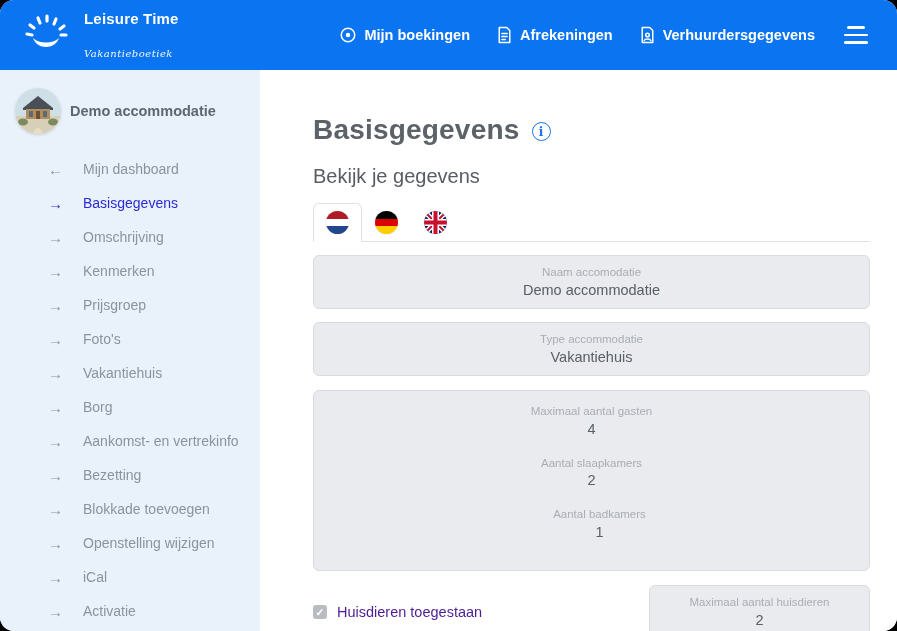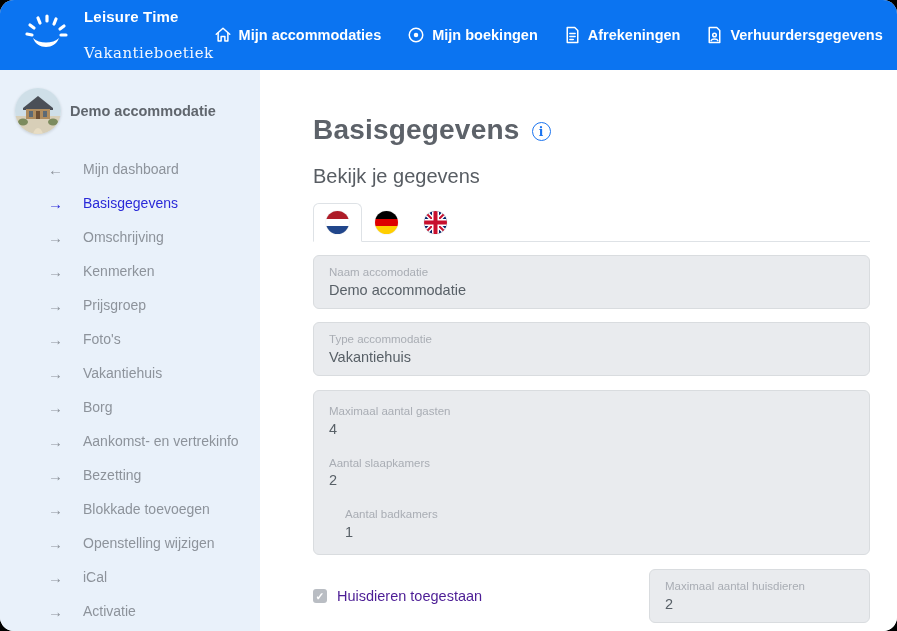--- a/index.html
+++ b/index.html
@@ -11,21 +11,21 @@
 
   
   .navbar {
     height:70px; flex:0 0 70px; background:#0b74f1; color:#fff;
     display:flex; align-items:center; padding:0 24px 0 20px;
   }
   .brand { display:flex; align-items:center; gap:12px; cursor:pointer; }
   .brand-logo { width:52px; height:46px; }
   .brand-text { display:flex; flex-direction:column; line-height:1.1; }
   .brand-title { font-size:15px; font-weight:700; letter-spacing:.2px; }
-  .brand-sub { font-size:15px; font-family:"DejaVu Serif", serif; opacity:.95; margin-top:20px; letter-spacing:.5px; }
+  .brand-sub { font-size:10px; font-style:italic; font-family:"DejaVu Serif", serif; opacity:.95; margin-top:20px; letter-spacing:.5px; }
   .nav-spacer { flex:1; }
   .nav-items { display:flex; align-items:center; gap:26px; }
   .nav-item { display:flex; align-items:center; gap:7px; font-size:14.5px; font-weight:600; cursor:pointer; white-space:nowrap; }
   .nav-item svg { display:block; }
   .hamburger { margin-left:28px; margin-right:4px; width:26px; cursor:pointer; display:flex; flex-direction:column; align-items:center; gap:5px; }
   .hamburger span { height:2.5px; background:#fff; border-radius:2px; display:block; }
   .hamburger .b1 { width:18px; }
   .hamburger .b2 { width:24px; }
   .hamburger .b3 { width:24px; }
 
@@ -70,25 +70,25 @@
   }
   .flag { width:23px; height:23px; border-radius:50%; display:block; box-shadow:0 0 1px rgba(0,0,0,.3); }
   .flag-nl { background:linear-gradient(#ae1c28 0 34%, #ffffff 34% 66%, #21468b 66% 100%); }
   .flag-de { background:linear-gradient(#000000 0 34%, #dd0000 34% 66%, #ffce00 66% 100%); }
   .flag-uk { overflow:hidden; }
   .flag-uk svg { display:block; }
 
   
   .field {
     background:#e9ebee; border:1px solid #d9dcdf; border-radius:6px;
-    padding:8px 15px; margin-top:13px;
+    padding:8px 15px; margin-top:13px;text-align:center;
   }
   .field-label { font-size:11.5px; color:#a9adb4; line-height:1.45; }
   .field-value { font-size:14.5px; color:#586067; line-height:1.35; }
-  .field-group { padding:12px 15px 10px; margin-top:14px; }
+  .field-group { padding:12px 15px 26px; margin-top:14px; }
   .group-pair { margin-bottom:15px; }
   .group-pair:last-child { margin-bottom:2px;margin-left:16px; }
 
   .pets-row { margin-top:14px; display:flex; align-items:center; justify-content:space-between; }
   .checkbox-wrap { display:flex; align-items:center; gap:10px; cursor:default; }
   .checkbox {
     width:14px; height:14px; border-radius:3px; background:#b9bdc3;
     display:flex; align-items:center; justify-content:center;
     color:#fff; font-size:10.5px; font-weight:700;
   }
@@ -117,27 +117,20 @@
         <path d="M13 26 C17 38 35 38 39 26 C33 32 19 32 13 26 Z" fill="#fff"></path>
       </svg>
       <div class="brand-text">
         <span class="brand-title">Leisure Time</span>
         <span class="brand-sub">Vakantieboetiek</span>
       </div>
     </div>
     <div class="nav-spacer"></div>
     <div class="nav-items">
       <div class="nav-item">
-        <svg width="18" height="18" viewBox="0 0 24 24" fill="none" stroke="#fff" stroke-width="2" stroke-linejoin="round" stroke-linecap="round">
-          <path d="M3 11 L12 3 L21 11"></path>
-            <path d="M5.5 9.5 V20 H9.5 V14 H14.5 V20 H18.5 V9.5"></path>
-        </svg>
-        <span>Mijn accommodaties</span>
-      </div>
-      <div class="nav-item">
         <svg width="18" height="18" viewBox="0 0 24 24" fill="none" stroke="#fff" stroke-width="2">
           <circle cx="12" cy="12" r="9"></circle>
             <circle cx="12" cy="12" r="3" fill="#fff" stroke="none"></circle>
         </svg>
         <span>Mijn boekingen</span>
       </div>
       <div class="nav-item">
         <svg width="17" height="18" viewBox="0 0 20 24" fill="none" stroke="#fff" stroke-width="2" stroke-linejoin="round" stroke-linecap="round">
           <path d="M3 2 H13 L17 6 V22 H3 Z"></path>
             <line x1="6.5" y1="10" x2="13.5" y2="10"></line>

